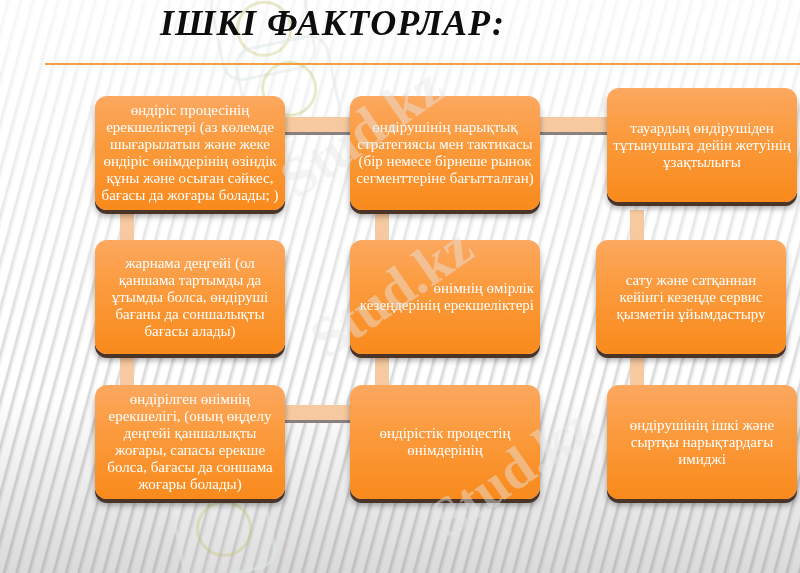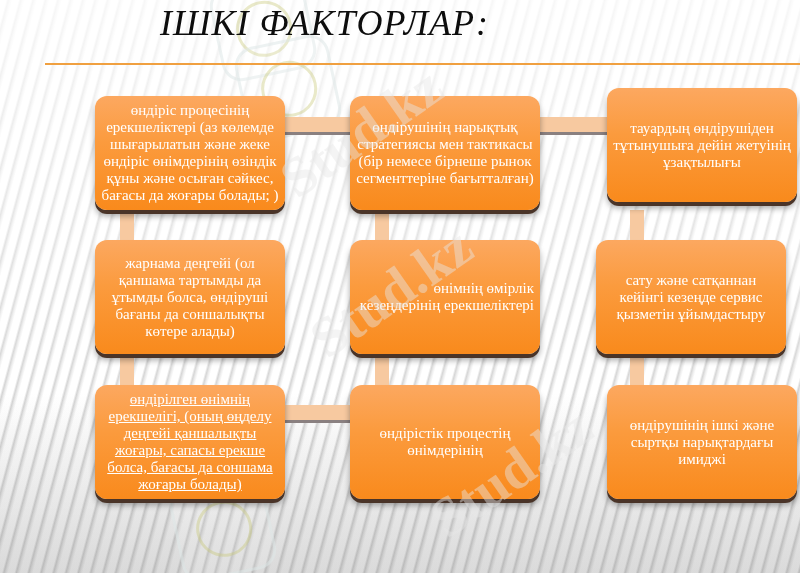--- a/index.html
+++ b/index.html
@@ -13,21 +13,21 @@
     background:
       linear-gradient(180deg, rgba(255,255,255,0.85) 0%, rgba(255,255,255,0.55) 35%, rgba(255,255,255,0.2) 70%, rgba(200,200,200,0.1) 100%),
       repeating-linear-gradient(105deg, #ffffff 0px, #ffffff 6px, #c9c9c9 8px, #e9e9e9 10px, #ffffff 12px);
   }
   .bg-bottom {
     position: absolute; left: 0; right: 0; bottom: 0; height: 180px;
     background: linear-gradient(180deg, rgba(180,180,180,0) 0%, rgba(160,160,160,0.35) 100%);
   }
   .title {
     position: absolute; left: 160px; top: 2px;
-    font-size: 36px; font-weight: normal; font-style: italic; color: #0d0d0d;
+    font-size: 36px; font-weight: bold; font-style: italic; color: #0d0d0d;
     letter-spacing: 1px;
   }
   .rule {
     position: absolute; left: 45px; top: 63px; width: 755px; height: 2px;
     background: #f0a040;
   }
   .connector {
     position: absolute; background: #f7c9a0;
     border-bottom: 3px solid #8a8080;
   }
@@ -79,23 +79,23 @@
 <div class="connector" style="left:120px; top:355px; width:14px; height:35px; border-bottom:none;"></div>
 <div class="connector" style="left:375px; top:210px; width:14px; height:35px; border-bottom:none;"></div>
 <div class="connector" style="left:375px; top:355px; width:14px; height:35px; border-bottom:none;"></div>
 <div class="connector" style="left:630px; top:210px; width:14px; height:35px; border-bottom:none;"></div>
 <div class="connector" style="left:630px; top:355px; width:14px; height:35px; border-bottom:none;"></div>
 
 <div class="box" style="left:95px; top:96px;">
   <span>өндіріс процесінің ерекшеліктері (аз көлемде шығарылатын және жеке өндіріс өнімдерінің өзіндік құны және осыған сәйкес, бағасы да жоғары болады; )</span>
 </div>
 <div class="box" style="left:95px; top:240px;">
-  <span>жарнама деңгейі (ол қаншама тартымды да ұтымды болса, өндіруші бағаны да соншалықты көтере алады)</span>
+  <span>жарнама деңгейі (ол қаншама тартымды да ұтымды болса, өндіруші бағаны да соншалықты бағасы алады)</span>
 </div>
-<div class="box" style="left:95px; top:385px;text-decoration:underline;">
+<div class="box" style="left:95px; top:385px;">
   <span>өндірілген өнімнің ерекшелігі, (оның өңделу деңгейі қаншалықты жоғары, сапасы ерекше болса, бағасы да соншама жоғары болады)</span>
 </div>
 
 <div class="box" style="left:350px; top:96px;">
   <span>өндірушінің нарықтық стратегиясы мен тактикасы (бір немесе бірнеше рынок сегменттеріне бағытталған)</span>
 </div>
 <div class="box" style="left:350px; top:240px;text-align:right;">
   <span>өнімнің өмірлік кезеңдерінің ерекшеліктері</span>
 </div>
 <div class="box" style="left:350px; top:385px;">

